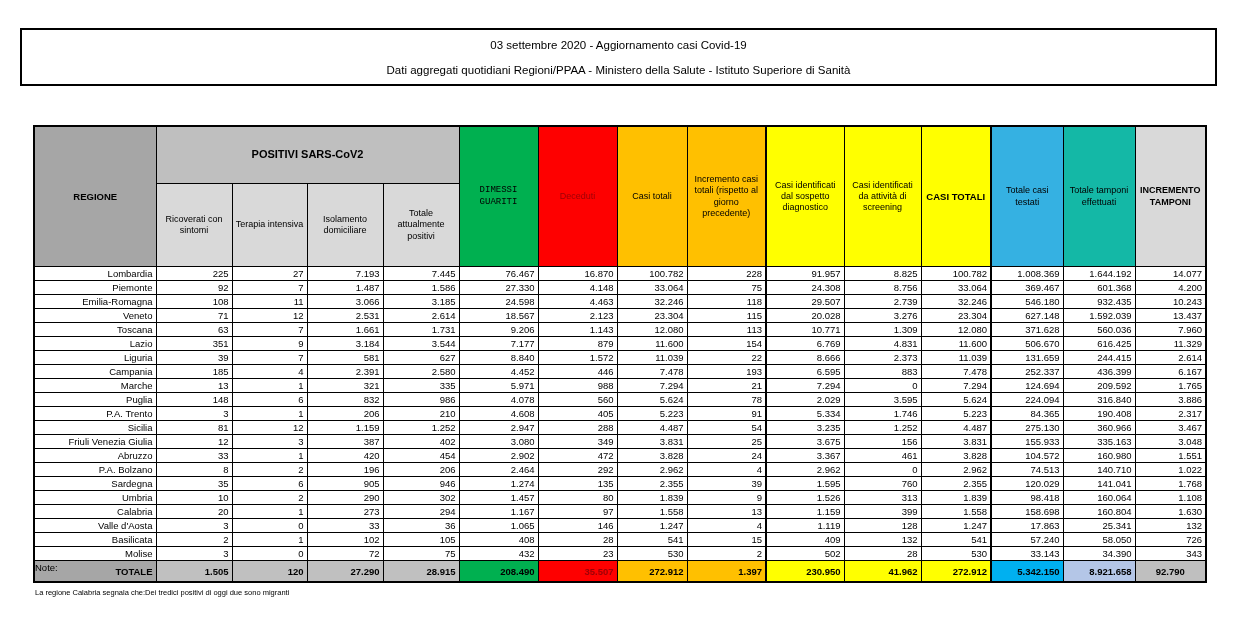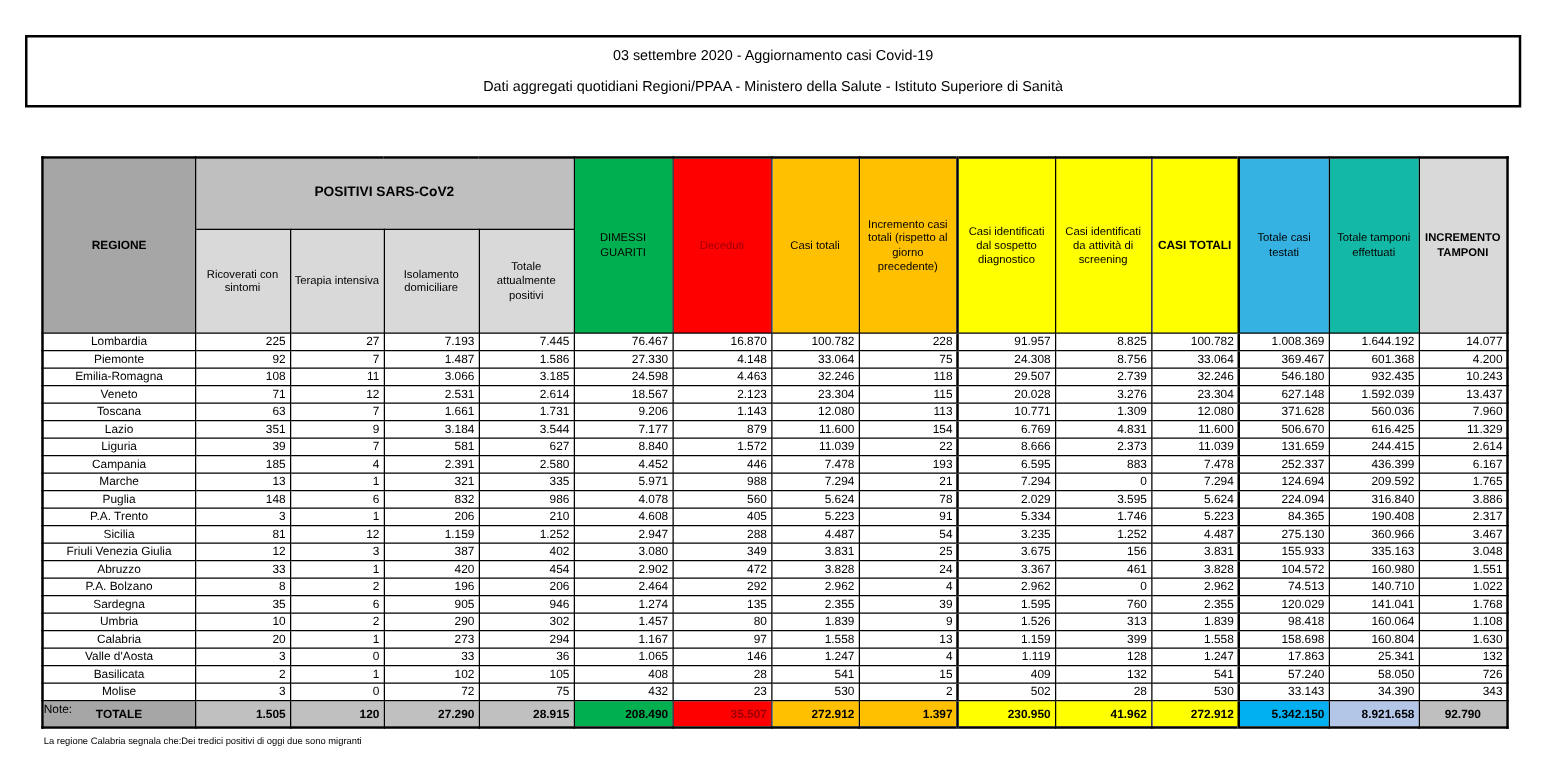--- a/index.html
+++ b/index.html
@@ -13,37 +13,37 @@
   table.covid{position:absolute;left:33px;top:125px;border-collapse:collapse;
               table-layout:fixed;border:2px solid #000;}
   table.covid th, table.covid td{border:1px solid #000;overflow:hidden;}
 
   
   thead th{font-size:9px;font-weight:normal;text-align:center;vertical-align:middle;
            padding:16px 2px;line-height:1.25;}
   th.h-regione{background:#a6a6a6;font-weight:bold;font-size:9.5px;}
   th.h-group{background:#bfbfbf;font-weight:bold;font-size:11px;height:24px;}
   th.h-sub{background:#d9d9d9;height:50px;}
-  th.h-guariti{background:#00b050;}
+  th.h-guariti{background:#00b050;font-family:Liberation Mono, monospace;}
   th.h-deceduti{background:#fe0000;color:#9c0006;}
   th.h-casitot,th.h-incrcasi{background:#ffc000;}
   th.h-sosp,th.h-scre{background:#ffff00;}
   th.h-ctot{background:#ffff00;font-weight:bold;font-size:9.5px;}
   th.h-test{background:#35b1e2;}
   th.h-tamp{background:#14b8a6;}
   th.h-incrtamp{background:#d9d9d9;font-weight:bold;}
 
   
   tbody td{font-size:9.5px;height:13px;padding:0 3px;white-space:nowrap;background:#fff;}
-  tbody td.region{text-align:center;}
+  tbody td.region{text-align:right;}
   tbody td.num{text-align:right;}
 
   
   tr.totals td{font-weight:bold;height:20px;font-size:9.5px;}
-  tr.totals td.region{background:#a6a6a6;text-align:center;}
+  tr.totals td.region{background:#a6a6a6;text-align:right;}
   tr.totals td.tcol0,tr.totals td.tcol1,tr.totals td.tcol2,tr.totals td.tcol3{background:#c0c0c0;}
   tr.totals td.tcol4{background:#00b050;}
   tr.totals td.tcol5{background:#fe0000;color:#9c0006;}
   tr.totals td.tcol6,tr.totals td.tcol7{background:#ffc000;}
   tr.totals td.tcol8,tr.totals td.tcol9,tr.totals td.tcol10{background:#ffff00;}
   tr.totals td.tcol11{background:#00b0f0;}
   tr.totals td.tcol12{background:#b4c6e7;}
   tr.totals td.tcol13{background:#bfbfbf;text-align:center;}
 
   

